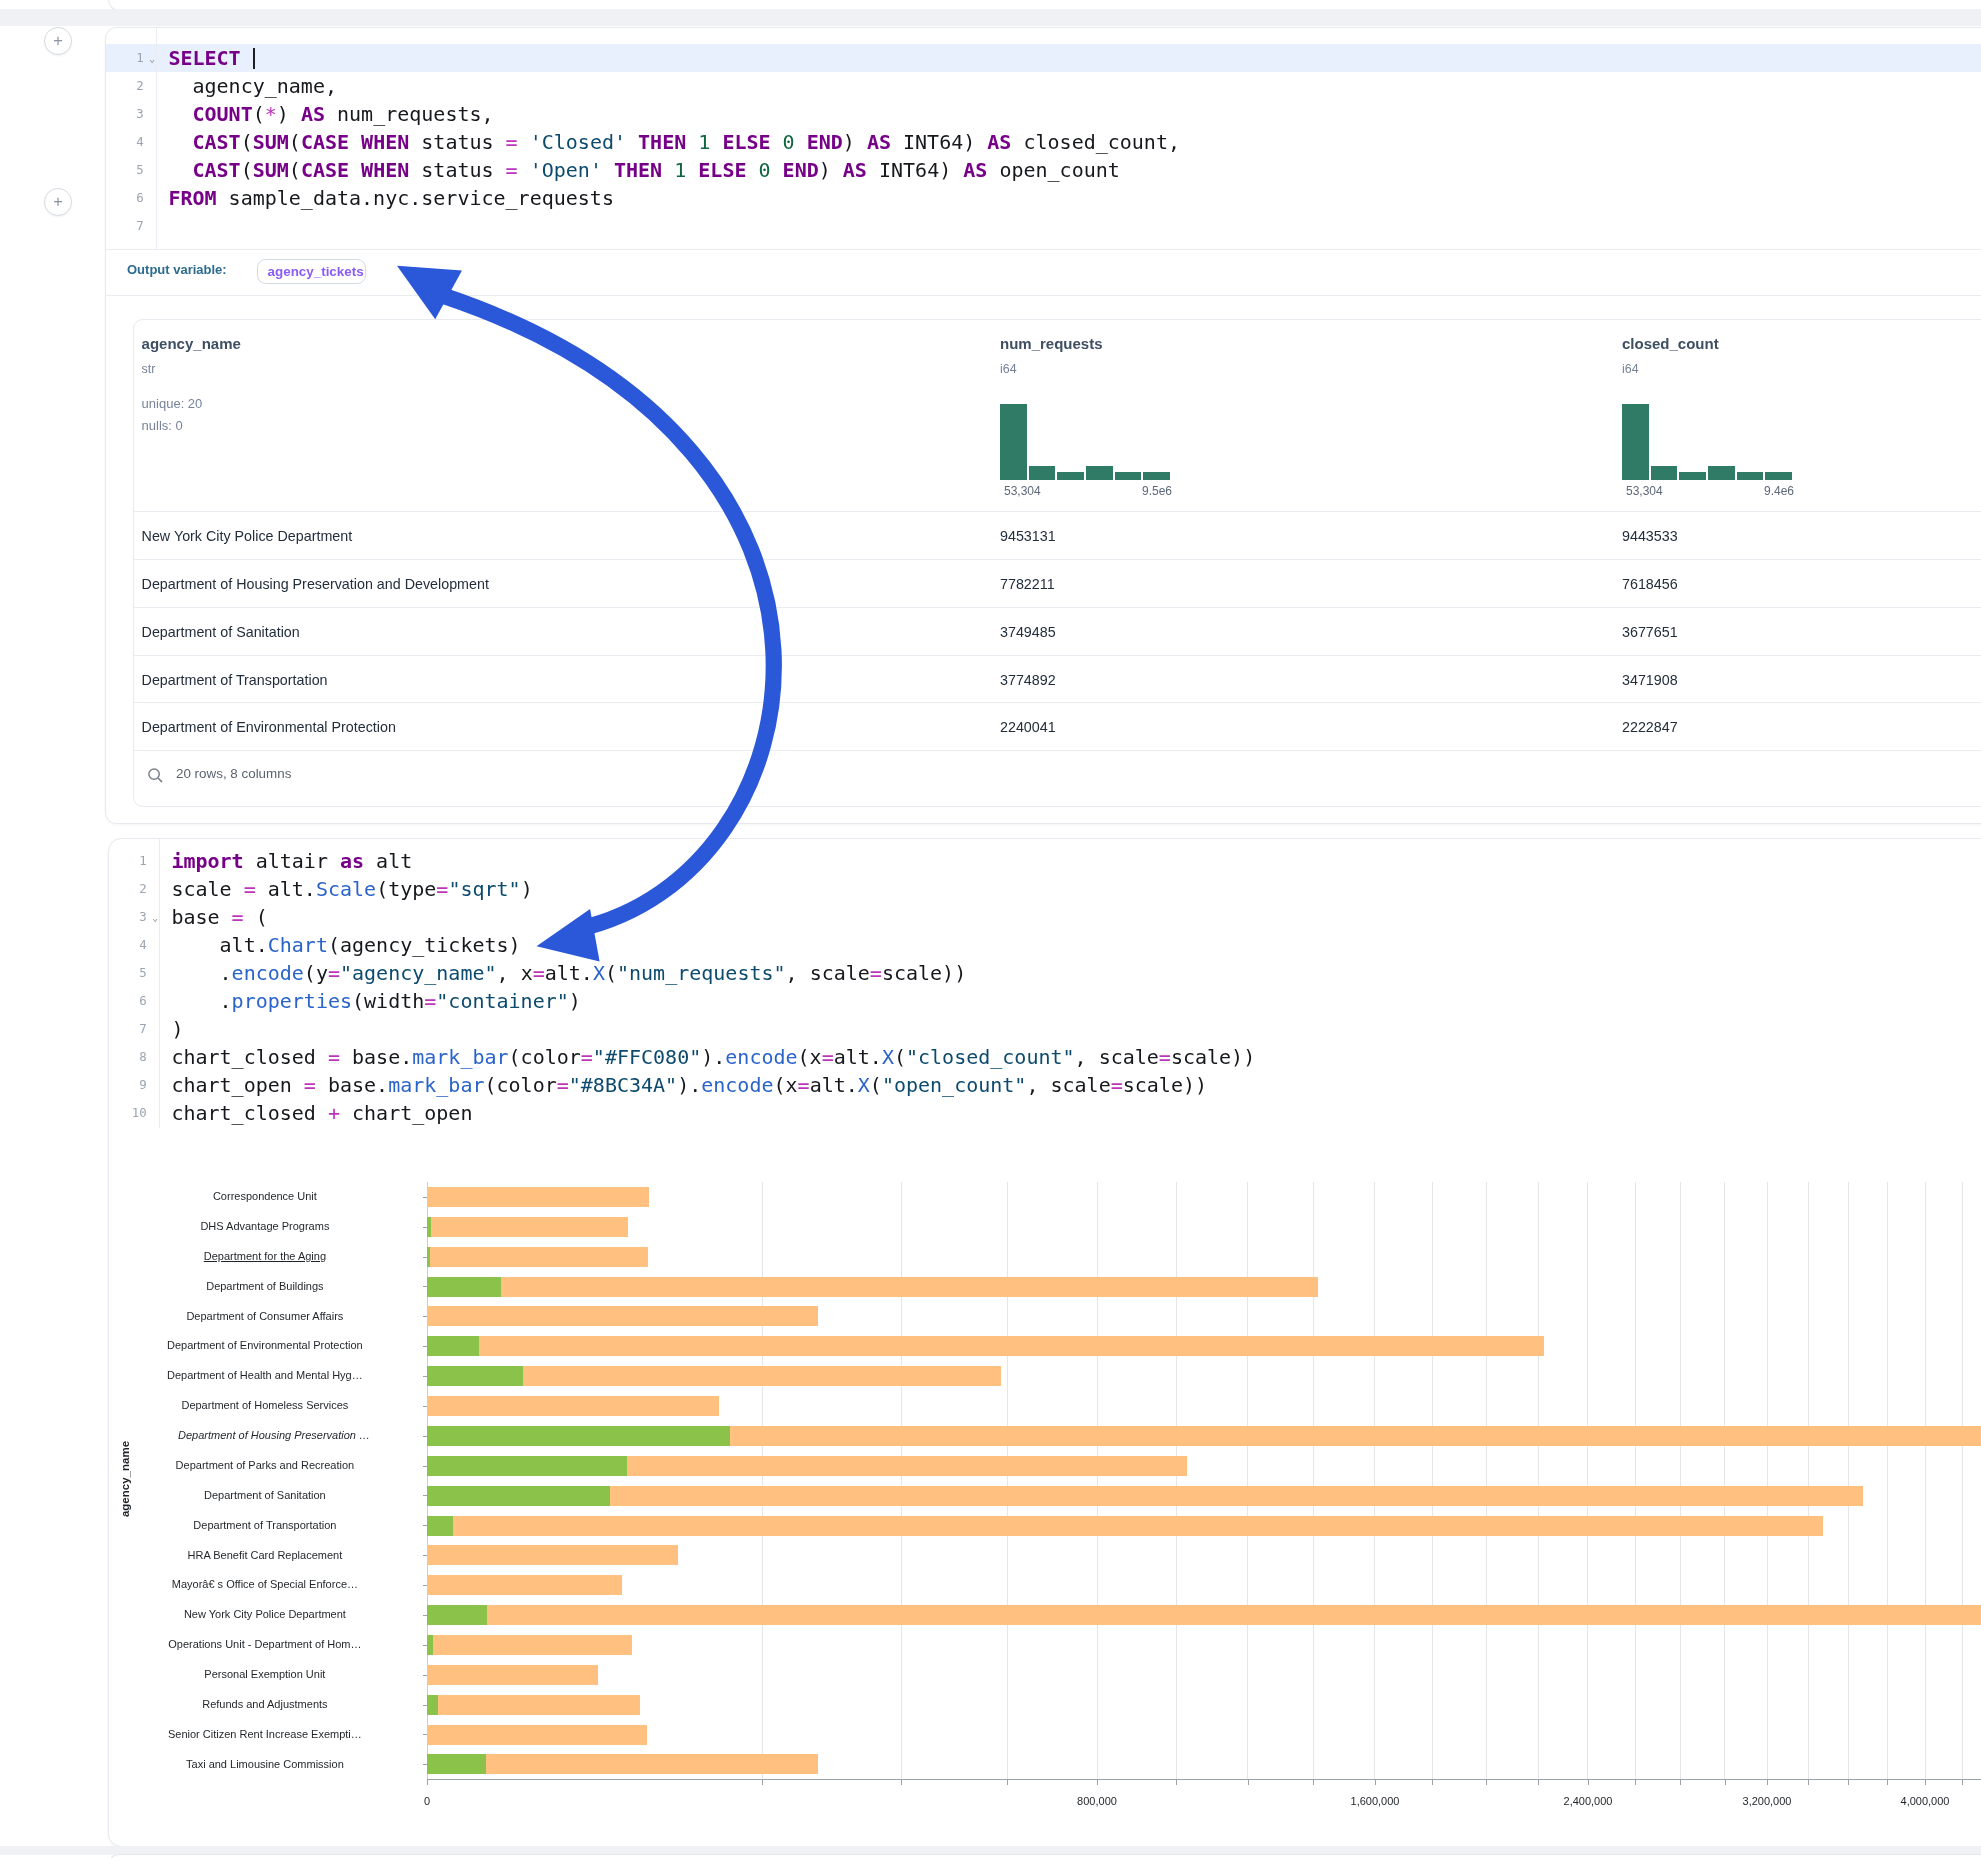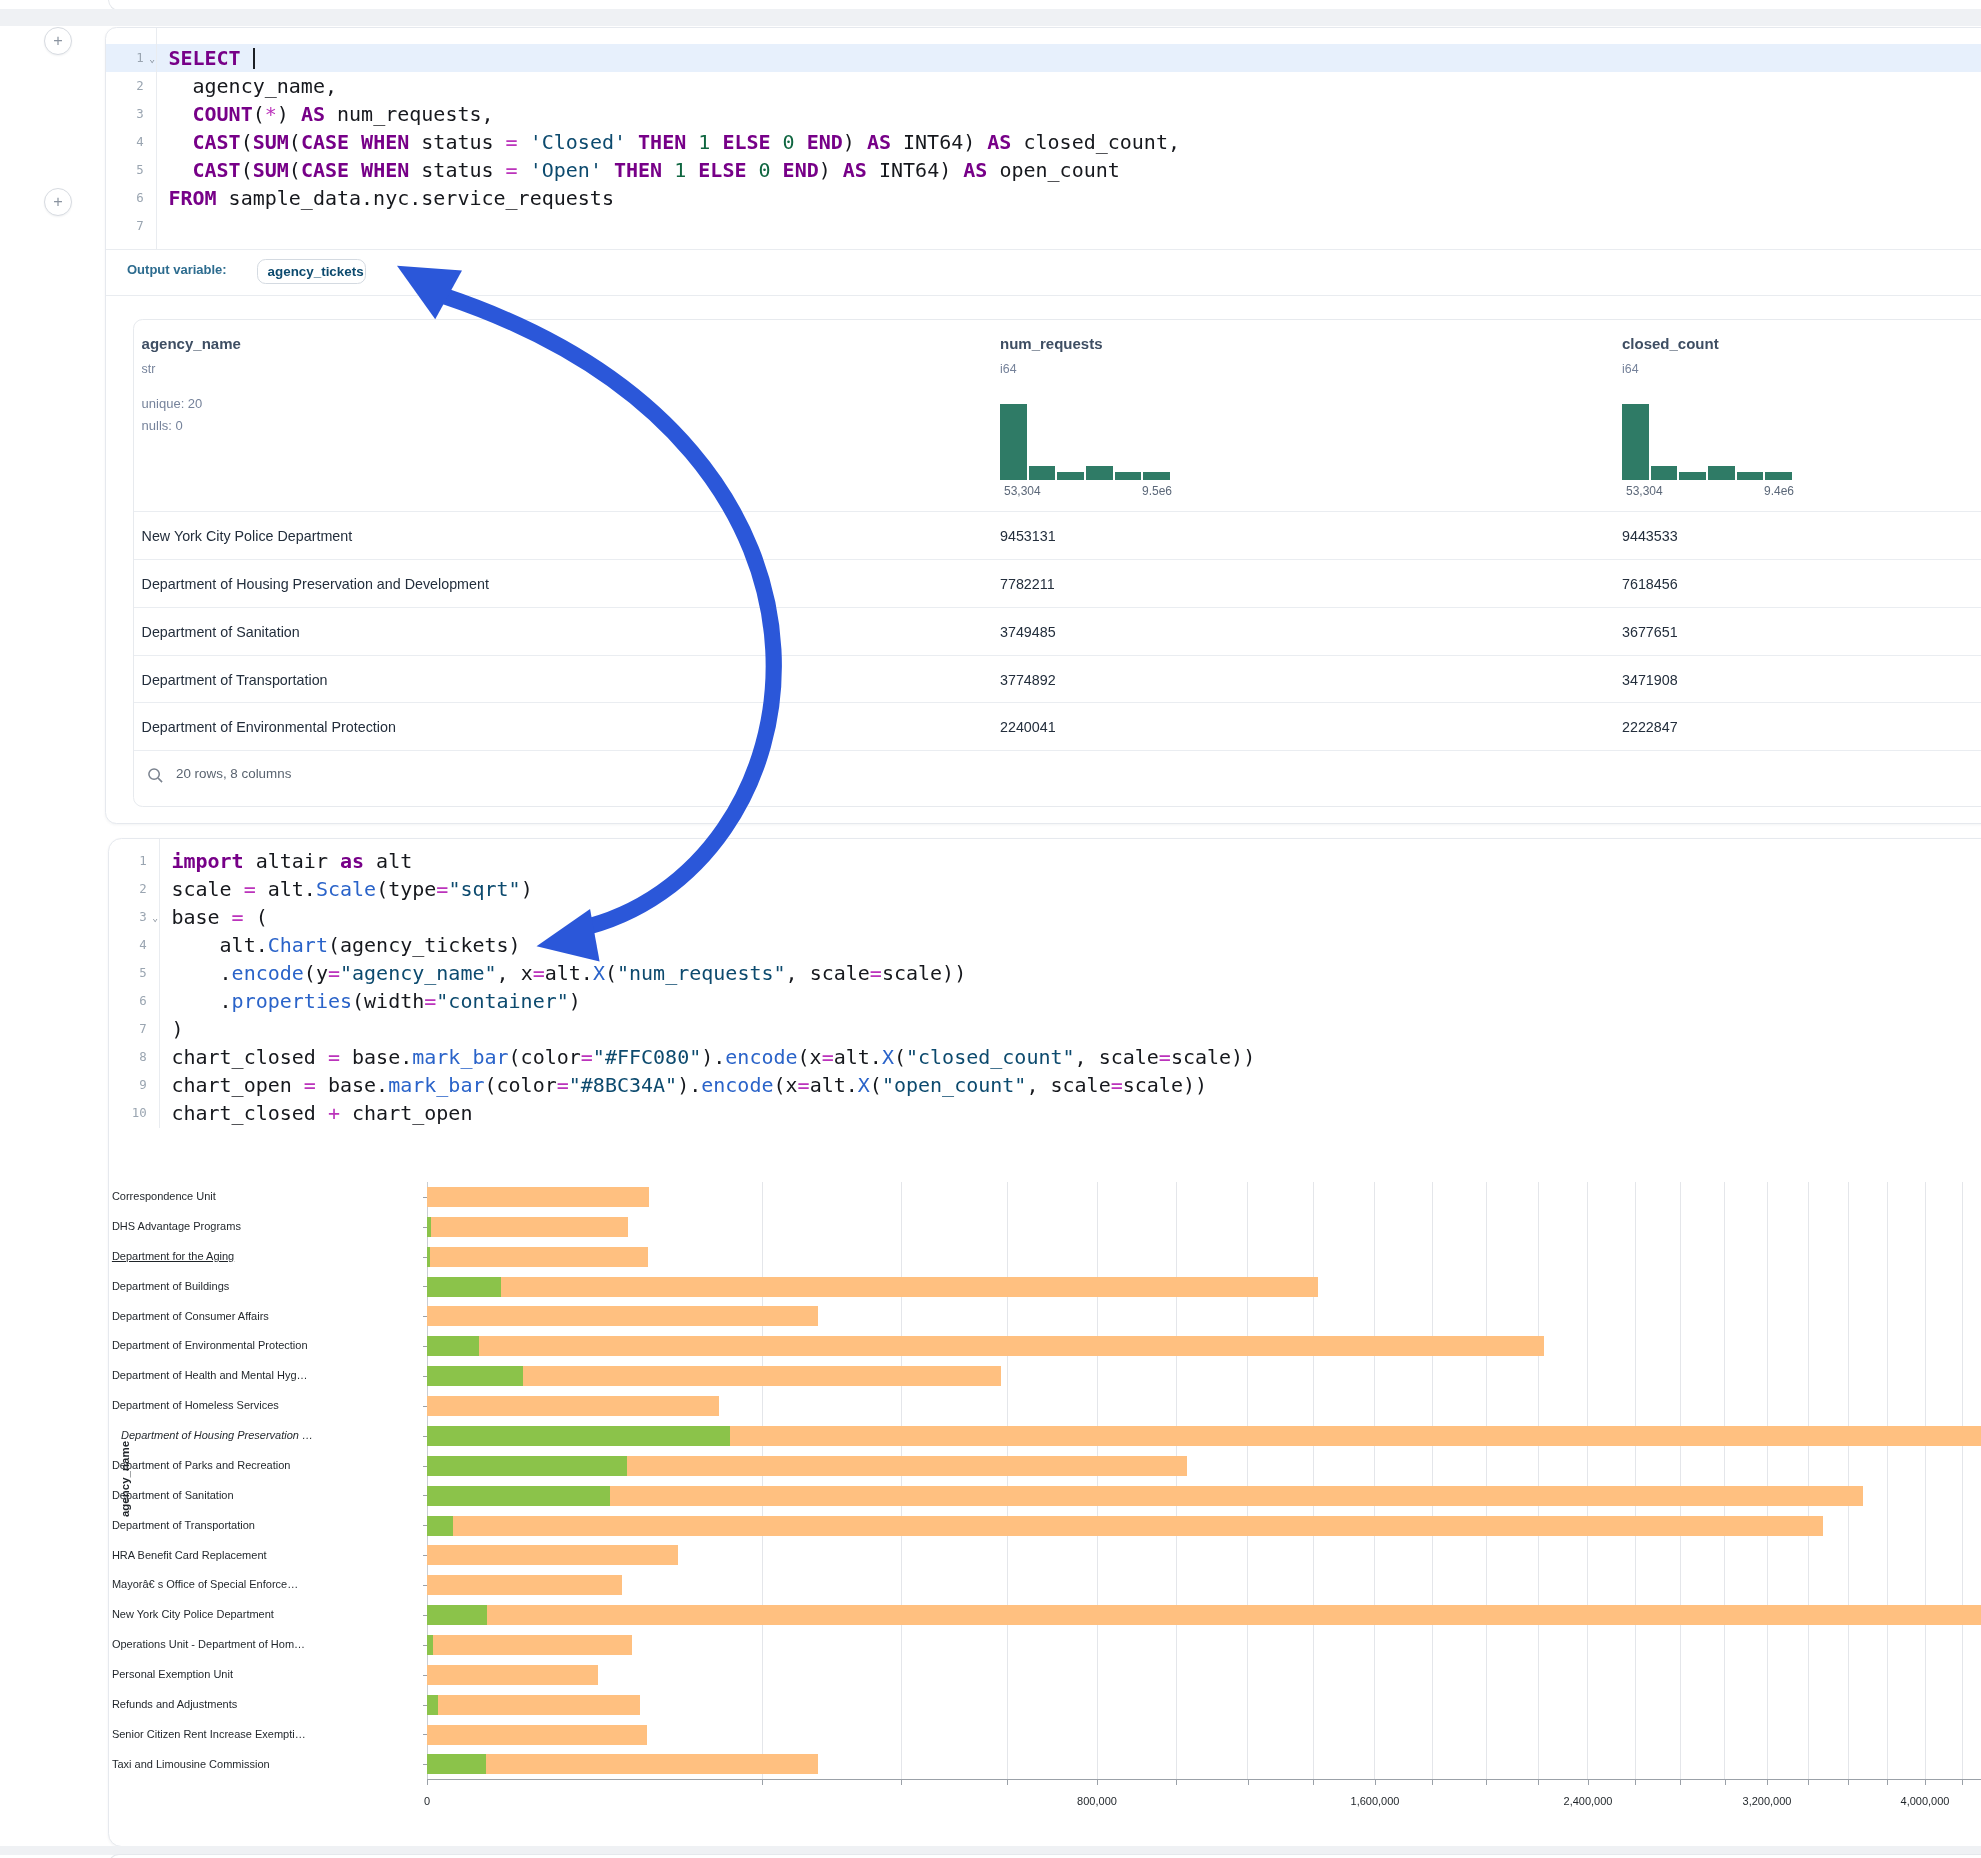--- a/index.html
+++ b/index.html
@@ -24,39 +24,39 @@
   .tok-s{color:#0c4a6e;}
   .tok-n{color:#0f6640;}
   .tok-o{color:#bb33bb;}
   .tok-f{color:#2a63c9;}
   .caret{display:inline-block;width:1.9px;height:21px;background:#1b1f24;vertical-align:-3.8px;}
   
   .outvar{position:absolute;left:0;right:0;height:45px;border-bottom:1px solid #e9ecf0;}
   .outvar-label{position:absolute;left:21px;top:12.4px;font-size:13px;font-weight:bold;color:#2d6c8f;}
   .var-badge{position:absolute;left:151px;top:8.6px;width:109px;height:25px;box-sizing:border-box;
              border:1px solid #d4dae1;border-radius:8.6px;background:#fff;overflow:hidden;white-space:nowrap;
-             font-size:13.4px;font-weight:bold;color:#0c4a6e;line-height:23px;padding-left:9.6px;cursor:text;}
+             font-size:13.4px;font-weight:bold;color:#8b5cf6;line-height:23px;padding-left:9.6px;cursor:text;}
   
   .tbl{position:absolute;border:1px solid #e7eaee;border-radius:9.6px;background:#fff;overflow:hidden;}
   .tbl .colname{position:absolute;top:15.3px;font-size:15px;font-weight:bold;color:#3e4e63;}
   .tbl .coltype{position:absolute;top:42px;font-size:12.4px;color:#76839b;}
   .tbl .colstat{position:absolute;font-size:13px;color:#76839b;}
   .hist{position:absolute;top:84px;height:76px;display:flex;align-items:flex-end;gap:1.9px;}
   .hist .hb{width:27px;}
   .hist-lab{position:absolute;top:164px;font-size:12px;color:#5c6879;}
   .trow{position:absolute;left:0;right:0;height:48px;border-top:1px solid #eaedf1;}
   .trow .tval{position:absolute;top:0;line-height:48px;font-size:14.3px;color:#232e3c;white-space:nowrap;}
   .tfoot{position:absolute;left:0;right:0;border-top:1px solid #eaedf1;}
   .tfoot .ftxt{position:absolute;left:42px;top:15.3px;font-size:13.4px;color:#5a6470;}
   
   .plot{position:absolute;overflow:hidden;}
   .gridline{position:absolute;top:0;width:1px;background:#e4e6ea;}
   .zeroline{position:absolute;top:0;width:1px;background:#c9cdd2;}
   .bar{position:absolute;height:20px;}
-  .ylab{position:absolute;text-align:left;font-size:11px;color:#1f2429;white-space:nowrap;}
+  .ylab{position:absolute;text-align:center;font-size:11px;color:#1f2429;white-space:nowrap;}
   .ytick{position:absolute;width:4.8px;height:1px;background:#9ba1a8;}
   .xtick{position:absolute;width:1px;height:4.8px;background:#9ba1a8;}
   .xticklab{position:absolute;font-size:11px;color:#1f2429;transform:translateX(-50%);}
   .axis-title{font-size:11.5px;font-weight:bold;color:#1f2429;}
   svg.arrow{position:absolute;left:0;top:0;pointer-events:none;}
 </style>
 </head>
 <body>
 
 <div class="page">

